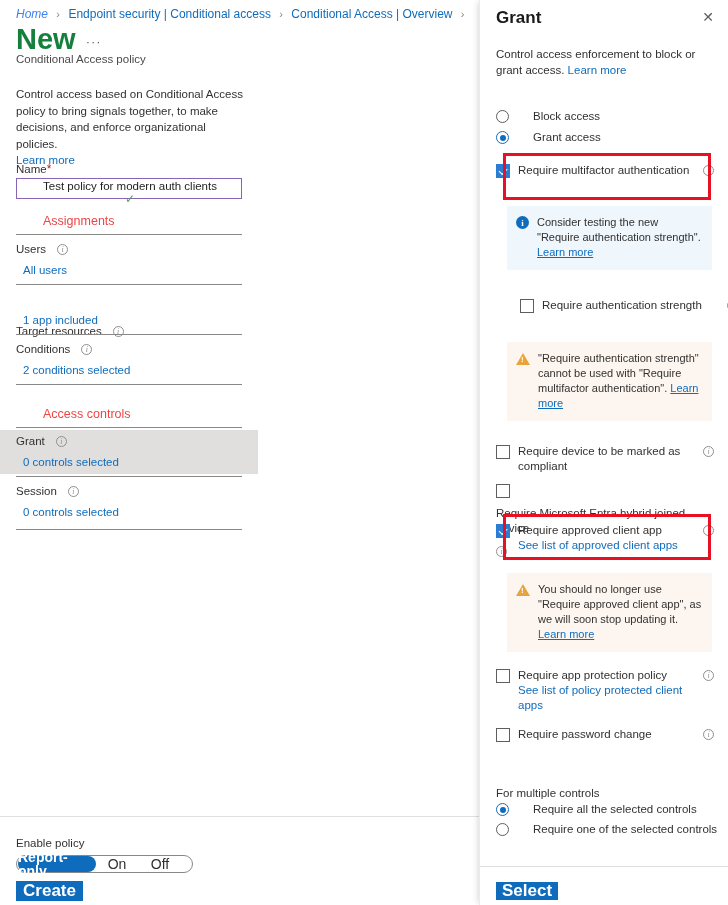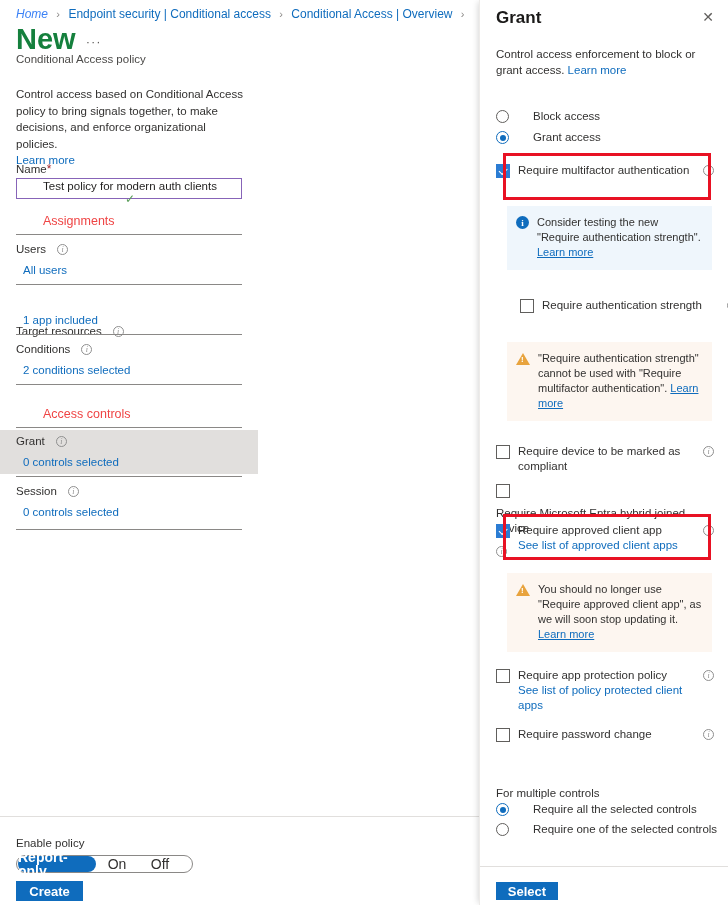--- a/index.html
+++ b/index.html
@@ -102,21 +102,21 @@
     font-size: 14px; line-height: 14px; color: #323130;
     display: flex; align-items: center; justify-content: center;
     height: 16px; cursor: pointer; border-radius: 8px;
   }
   .seg-opt.active { background: #0f6cbd; color: #ffffff; font-weight: 600; }
   .seg-opt.o1 { width: 78px; margin-left: 1px; }
   .seg-opt.o2 { width: 42px; }
   .seg-opt.o3 { width: 44px; }
   .btn-primary {
     position: absolute; background: #0f6cbd; color: #fff;
-    font-size: 13px; font-weight: 600; border: none;
+    font-size: 17px; font-weight: 600; border: none;
     display: flex; align-items: center; justify-content: center;
     cursor: pointer; font-family: "Liberation Sans", sans-serif;
   }
   #create-button { left: 16px; top: 881px; width: 67px; height: 20px; }
 
   
   #right-pane {
     position: absolute; left: 479px; top: 0; width: 249px; height: 905px;
     background: #ffffff;
     box-shadow: -3px 0 6px -2px rgba(0,0,0,0.16);

